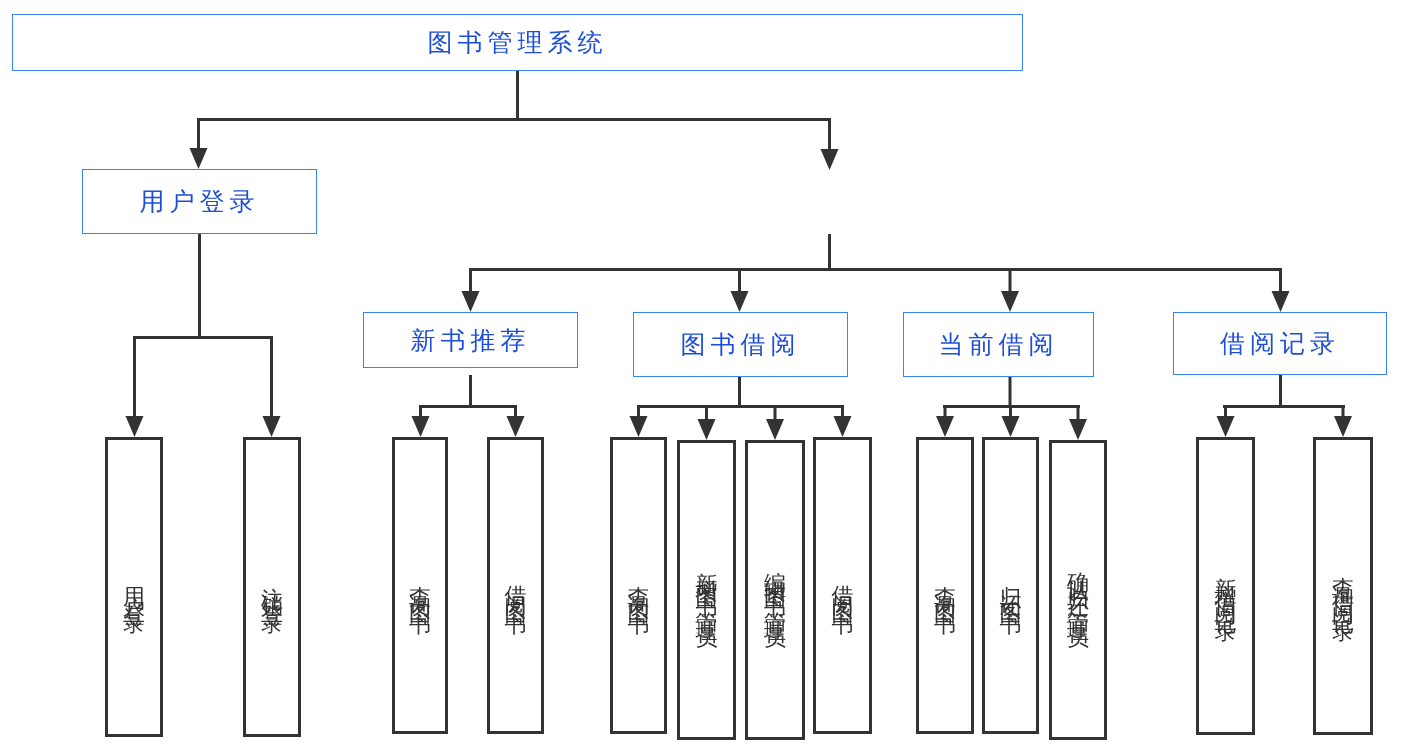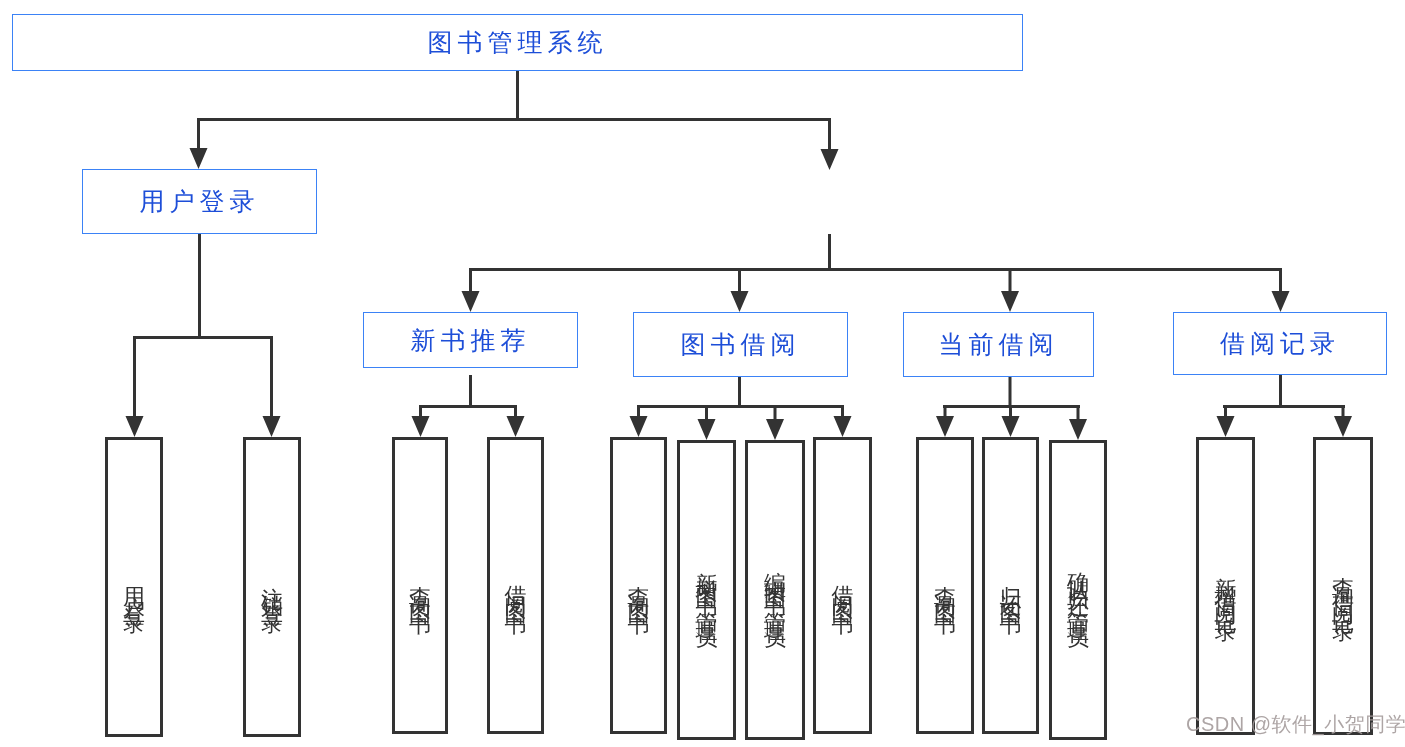--- a/index.html
+++ b/index.html
@@ -122,15 +122,14 @@
   <div class="vbox" style="left:745px;top:440px;width:60px;height:300px;letter-spacing:8px">编辑图书（管理员）</div>
   <div class="vbox" style="left:813px;top:437px;width:59px;height:297px">借阅图书</div>
 
   <div class="vbox" style="left:916px;top:437px;width:58px;height:297px">查询图书</div>
   <div class="vbox" style="left:982px;top:437px;width:57px;height:297px">归还图书</div>
   <div class="vbox" style="left:1049px;top:440px;width:58px;height:300px;letter-spacing:8px">确认归还（管理员）</div>
 
   <div class="vbox" style="left:1196px;top:437px;width:59px;height:298px">新增借阅记录</div>
   <div class="vbox" style="left:1313px;top:437px;width:60px;height:298px">查询借阅记录</div>
 
-  <div class="watermark">CSDN @软件_小贺同学</div>
 
 </div>
 
 </body></html>

